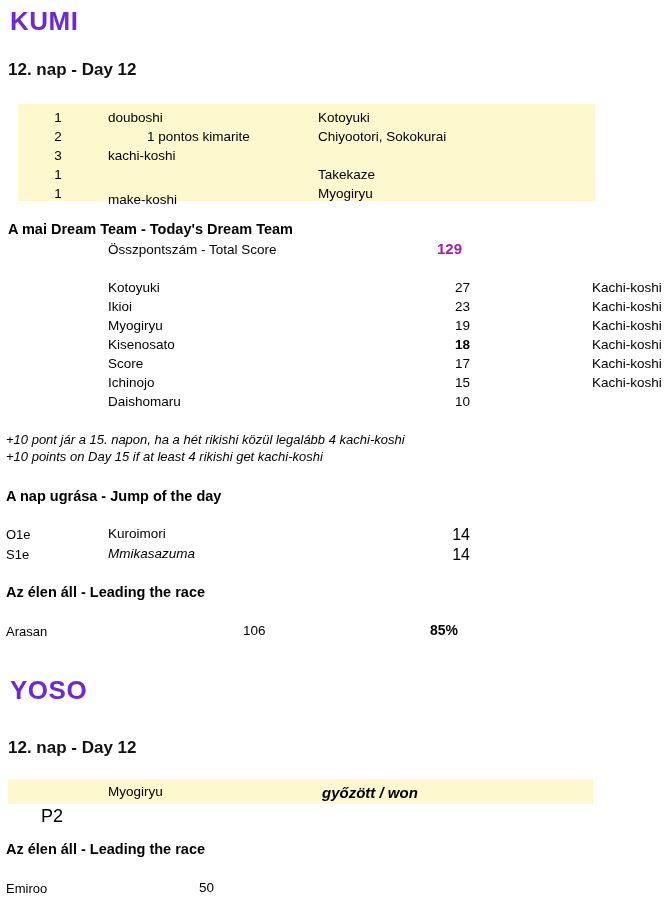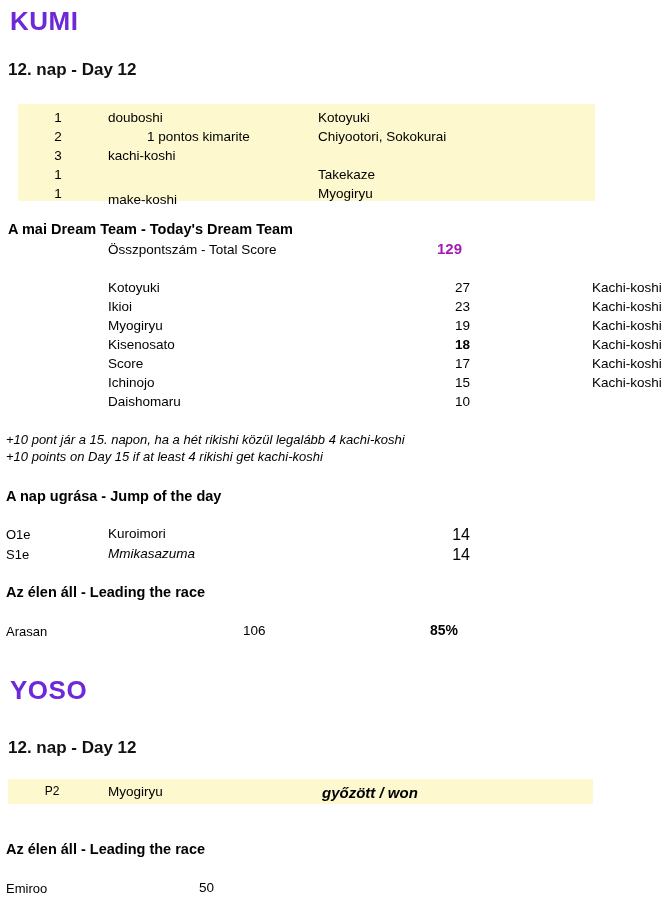--- a/index.html
+++ b/index.html
@@ -83,21 +83,21 @@
   }
 
   .jump-rank { position: absolute; font-size: 13px; }
   .jump-name { position: absolute; font-size: 13.5px; }
   .jump-val { position: absolute; width: 40px; text-align: right; font-size: 16px; }
 
   .lead-name { position: absolute; font-size: 13px; }
   .lead-pts { position: absolute; font-size: 13.5px; }
   .lead-pct { position: absolute; font-weight: bold; font-size: 14px; }
 
-  .yoso-rank { position: absolute; font-size: 12px; text-align: center; width: 36px; }
+  .yoso-rank { position: absolute; font-size: 18px; text-align: center; width: 36px; margin-top: 22px; }
   .yoso-name { position: absolute; font-size: 13.5px; }
   .yoso-result {
     position: absolute;
     font-weight: bold;
     font-style: italic;
     font-size: 15px;
   }
 </style>
 </head>
 <body>

